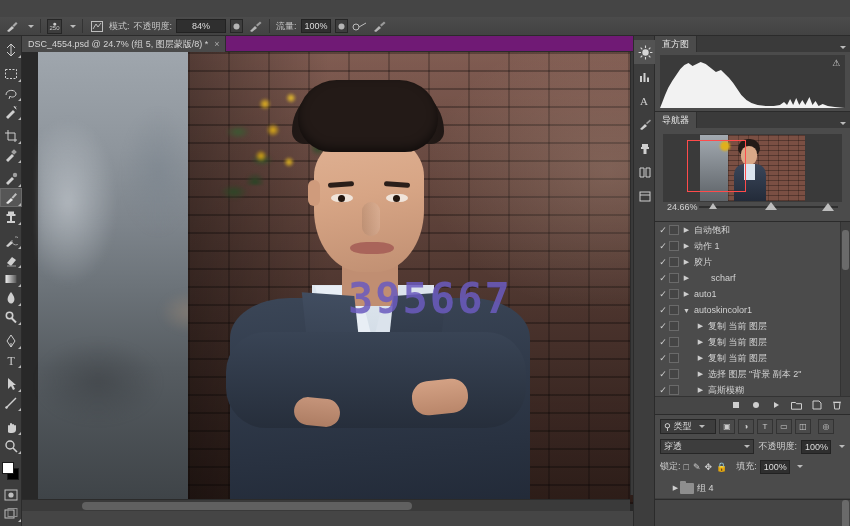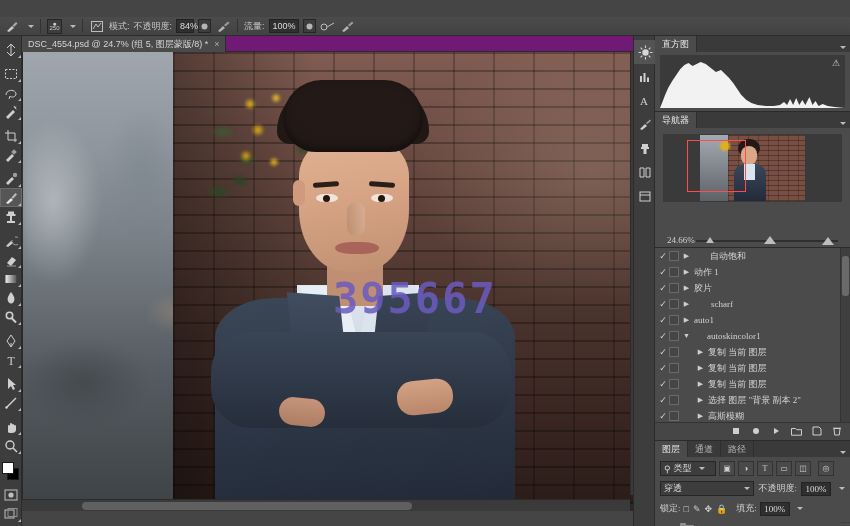--- a/index.html
+++ b/index.html
@@ -84,21 +84,21 @@
     background:#4a4a4a; font-size:9px; color:#d5d5d5; white-space:nowrap;
     border-right:1px solid #2b2b2b;
   }
   .tab-close{ margin-left:6px; font-size:9px; color:#aaa; }
 
   
   .canvaswrap{
     position:absolute; left:22px; top:52px; width:620px; height:459px;
     background:#282828; overflow:hidden;
   }
-  .photo{ position:absolute; left:1px; top:0; width:620px; height:452px; }
+  .photo{ position:absolute; left:16px; top:0; width:620px; height:452px; }
 
   
   .bg-street{
     position:absolute; left:0; top:0; width:190px; height:452px;
     background:
       linear-gradient(180deg,#9fa6ad 0%,#8e959c 22%,#7d848b 38%,#6c7379 52%,#565c61 70%,#3e4347 100%);
   }
   .street-blur{
     position:absolute; left:0; top:0; width:190px; height:452px;
     background:
@@ -230,21 +230,21 @@
 
   
   .icon-rail{
     position:absolute; right:195px; top:36px; width:22px; height:490px;
     background:#3d3d3d; border-left:1px solid #2b2b2b; border-right:1px solid #2b2b2b;
     padding-top:4px;
   }
   .rail-btn{ width:22px;height:24px;display:flex;align-items:center;justify-content:center;}
   .rail-btn.on{ background:#535353; }
   .dock{ position:absolute; right:0; top:36px; width:195px; height:490px; background:#454545; }
-  .panel{ border-bottom:1px solid #2b2b2b;font-family:Liberation Serif, serif; }
+  .panel{ border-bottom:1px solid #2b2b2b; }
   .panel-tabs{
     height:16px; background:#3a3a3a; display:flex; align-items:stretch; position:relative;
   }
   .ptab{
     padding:0 7px; display:flex;align-items:center; font-size:9px; color:#b6b6b6;
     border-right:1px solid #2f2f2f; background:#3a3a3a;
   }
   .ptab.active{ background:#4b4b4b; color:#e5e5e5; }
   .pmenu-wrap{position:absolute;right:4px;top:4px;}
 
@@ -257,21 +257,21 @@
   .nav-body{ background:#4b4b4b; padding:6px 8px 2px; }
   .nav-thumb{
     width:100%; height:68px; position:relative; overflow:hidden;
     background:#3a3a3a; display:flex; align-items:center; justify-content:center;
   }
   .nav-pic{ width:105px;height:66px; position:relative; overflow:hidden;}
   .nav-rect{
     position:absolute; left:24px; top:6px; width:59px; height:52px;
     border:1.5px solid #ff4b4b;
   }
-  .nav-foot{ height:17px; display:flex; align-items:flex-end; gap:1px; padding:0 4px; background:#4b4b4b;margin-top:26px;}
+  .nav-foot{ height:17px; display:flex; align-items:flex-start; gap:1px; padding:0 4px; background:#4b4b4b;}
   .nav-zoom{font-size:9px;color:#d0d0d0;}
   .nav-slider{flex:1;height:9px;position:relative;}
   .nav-track{position:absolute;left:0;right:0;top:4px;height:2px;background:#2f2f2f;}
   .tri-s{width:0;height:0;border-left:4px solid transparent;border-right:4px solid transparent;border-bottom:6px solid #bdbdbd;position:absolute;top:1px;}
   .tri-b{width:0;height:0;border-left:6px solid transparent;border-right:6px solid transparent;border-bottom:8px solid #bdbdbd;position:absolute;top:0;}
 
   
   .act-body{ background:#4b4b4b; height:192px; position:relative; overflow:hidden;}
   .act-list{ position:absolute; left:0;top:0; right:10px; bottom:18px; overflow:hidden;}
   .act-row{ height:16px; display:flex; align-items:center; font-size:9px; color:#d2d2d2; padding-left:2px;}
@@ -334,21 +334,21 @@
     <div class="caret"></div>
     <div class="sep"></div>
     <div class="opt-icon">
       <svg width="14" height="13" viewBox="0 0 14 13">
           <rect x="1.5" y="1.5" width="11" height="10" fill="none" stroke="#bdbdbd"></rect>
           <path d="M3 9 L6 4 L8 7 L11 3" stroke="#bdbdbd" fill="none"></path>
         </svg>
     </div>
     <div class="opt-label">模式:</div>
     <div class="opt-label">不透明度:</div>
-    <div class="opt-field" style="width:18px">84%</div>
+    <div class="opt-field" style="width:50px">84%</div>
     <div class="opt-icon" style="background:#3d3d3d;border:1px solid #262626;width:13px;height:14px">
       <svg width="9" height="9" viewBox="0 0 9 9">
           <circle cx="4.5" cy="4.5" r="3" fill="#b5b5b5"></circle>
         </svg>
     </div>
     <div class="opt-icon">
       <svg width="15" height="13" viewBox="0 0 15 13">
           <path d="M2 11 L7 6 L9 8 L4 12 Z" fill="#b4b4b4"></path>
           <path d="M8 5 L12 1.5 L13.5 3 L9.5 6.5 Z" fill="#9a9a9a"></path>
         </svg>
@@ -705,21 +705,21 @@
     </div>
 
     <div class="panel">
       <div class="act-body">
         <div class="act-list" id="act-list">
             <div class="act-row">
               <span class="ck">✓</span>
               <span class="sqbox"></span>
               <span style="width:0px"></span>
               <span class="arw">▶</span>
-              <span style="margin-left:19px">自动饱和</span>
+              <span style="margin-left:3px">自动饱和</span>
             </div>
             <div class="act-row">
               <span class="ck">✓</span>
               <span class="sqbox"></span>
               <span style="width:0px"></span>
               <span class="arw">▶</span>
               <span style="margin-left:3px">动作 1</span>
             </div>
             <div class="act-row">
               <span class="ck">✓</span>
@@ -740,21 +740,21 @@
               <span class="sqbox"></span>
               <span style="width:0px"></span>
               <span class="arw">▶</span>
               <span style="margin-left:3px">auto1</span>
             </div>
             <div class="act-row">
               <span class="ck">✓</span>
               <span class="sqbox"></span>
               <span style="width:0px"></span>
               <span class="arw">▼</span>
-              <span style="margin-left:16px">autoskincolor1</span>
+              <span style="margin-left:3px">autoskincolor1</span>
             </div>
             <div class="act-row">
               <span class="ck">✓</span>
               <span class="sqbox"></span>
               <span style="width:14px"></span>
               <span class="arw">▶</span>
               <span style="margin-left:3px">复制 当前 图层</span>
             </div>
             <div class="act-row">
               <span class="ck">✓</span>
@@ -806,30 +806,20 @@
               </svg></span>
           <span><svg width="10" height="10" viewBox="0 0 10 10">
                 <path d="M2 2.5h6l-.7 6.5h-4.6z" fill="none" stroke="#cfcfcf"></path>
                 <path d="M1 2.2h8" stroke="#cfcfcf"></path>
               </svg></span>
         </div>
       </div>
     </div>
 
     <div class="panel" style="position:relative">
-      <div class="panel-tabs">
-        <div id="lay-tabs" style="display:flex">
-            <div class="ptab active">图层</div>
-            <div class="ptab">通道</div>
-            <div class="ptab">路径</div>
-          </div>
-        <div class="pmenu-wrap">
-          <span class="caret" style="display:inline-block"></span>
-        </div>
-      </div>
       <div class="lay-head">
         <div class="lay-row1">
           <div class="filter-sel" style="width:56px">
             <span>⚲</span>
             <span>类型</span>
             <span class="caret"></span>
           </div>
           <div class="fbtn">▣</div>
           <div class="fbtn">◑</div>
           <div class="fbtn">T</div>

